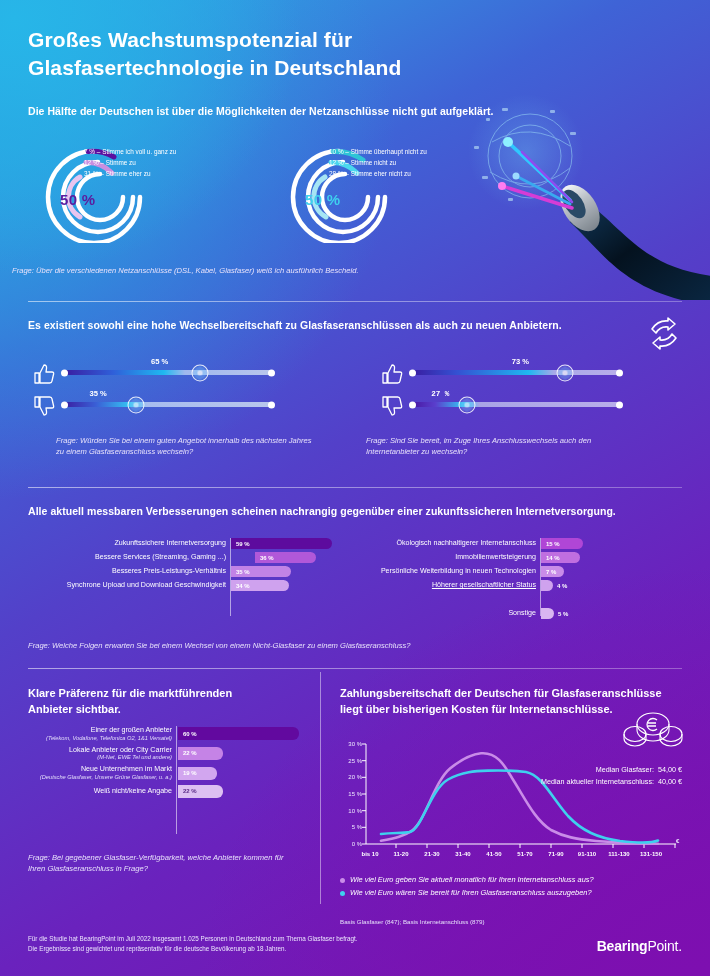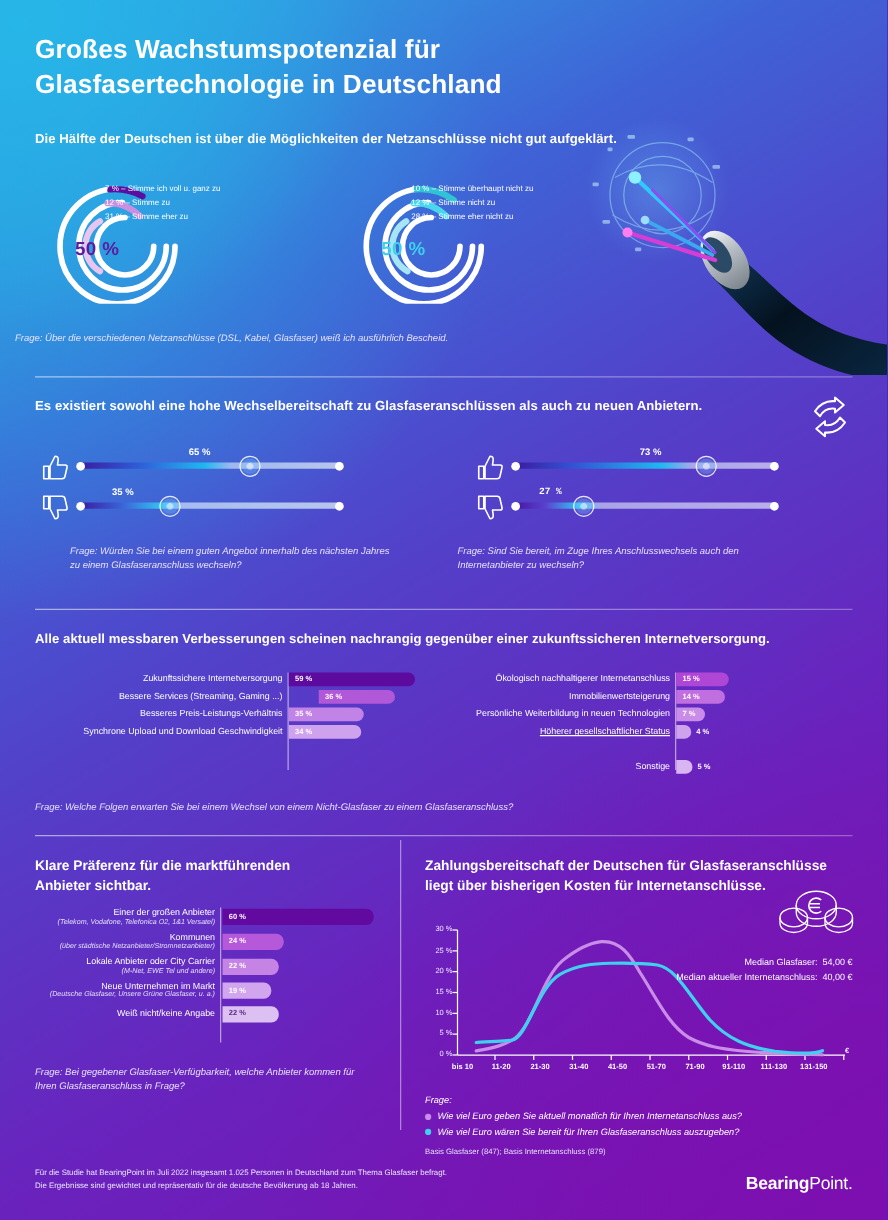--- a/index.html
+++ b/index.html
@@ -345,29 +345,20 @@
       <div class="bar-label" style="width:144px;">
         <span>Einer der großen Anbieter</span>
         <span class="sub">(Telekom, Vodafone, Telefonica O2, 1&amp;1 Versatel)</span>
       </div>
       <div class="bar" style="margin-left:6px;width:121px;height:13px;background:#62099f;">
           <span>60 %</span>
         </div>
     </div>
     <div class="bar-row" style="margin-bottom:4px;">
       <div class="bar-label" style="width:144px;">
-        <span>Kommunen</span>
-        <span class="sub">(über städtische Netzanbieter/Stromnetzanbieter)</span>
-      </div>
-      <div class="bar" style="margin-left:6px;width:49px;height:13px;background:#b658da;">
-          <span>24 %</span>
-        </div>
-    </div>
-    <div class="bar-row" style="margin-bottom:4px;">
-      <div class="bar-label" style="width:144px;">
         <span>Lokale Anbieter oder City Carrier</span>
         <span class="sub">(M-Net, EWE Tel und andere)</span>
       </div>
       <div class="bar" style="margin-left:6px;width:45px;height:13px;background:#c583e6;">
           <span>22 %</span>
         </div>
     </div>
     <div class="bar-row" style="margin-bottom:4px;">
       <div class="bar-label" style="width:144px;">
         <span>Neue Unternehmen im Markt</span>
@@ -459,21 +450,20 @@
   <div class="lc-x" style="left:568px;top:851px;width:38px;">91-110</div>
   <div class="lc-x" style="left:599px;top:851px;width:40px;">111-130</div>
   <div class="lc-x" style="left:631px;top:851px;width:40px;">131-150</div>
 
   <div class="median" style="right:28px;top:764px;">
     <div><span>Median Glasfaser:</span>&nbsp;&nbsp;<span>54,00 €</span></div>
     <div><span>Median aktueller Internetanschluss:</span>&nbsp;&nbsp;<span>40,00 €</span></div>
   </div>
 
   <div class="lc-legend" style="left:340px;top:874px;">
-    <div>Frage:</div>
     <div><span class="dot" style="background:#c98ce8"></span><span>Wie viel Euro geben Sie aktuell monatlich für Ihren Internetanschluss aus?</span></div>
     <div><span class="dot" style="background:#3fd0ee"></span><span>Wie viel Euro wären Sie bereit für Ihren Glasfaseranschluss auszugeben?</span></div>
   </div>
 
   <div class="basis" style="left:340px;top:918px;">Basis Glasfaser (847); Basis Internetanschluss (879)</div>
 
   <div class="footnote" style="left:28px;top:934px;">
     <div>Für die Studie hat BearingPoint im Juli 2022 insgesamt 1.025 Personen in Deutschland zum Thema Glasfaser befragt.</div>
     <div>Die Ergebnisse sind gewichtet und repräsentativ für die deutsche Bevölkerung ab 18 Jahren.</div>
   </div>

